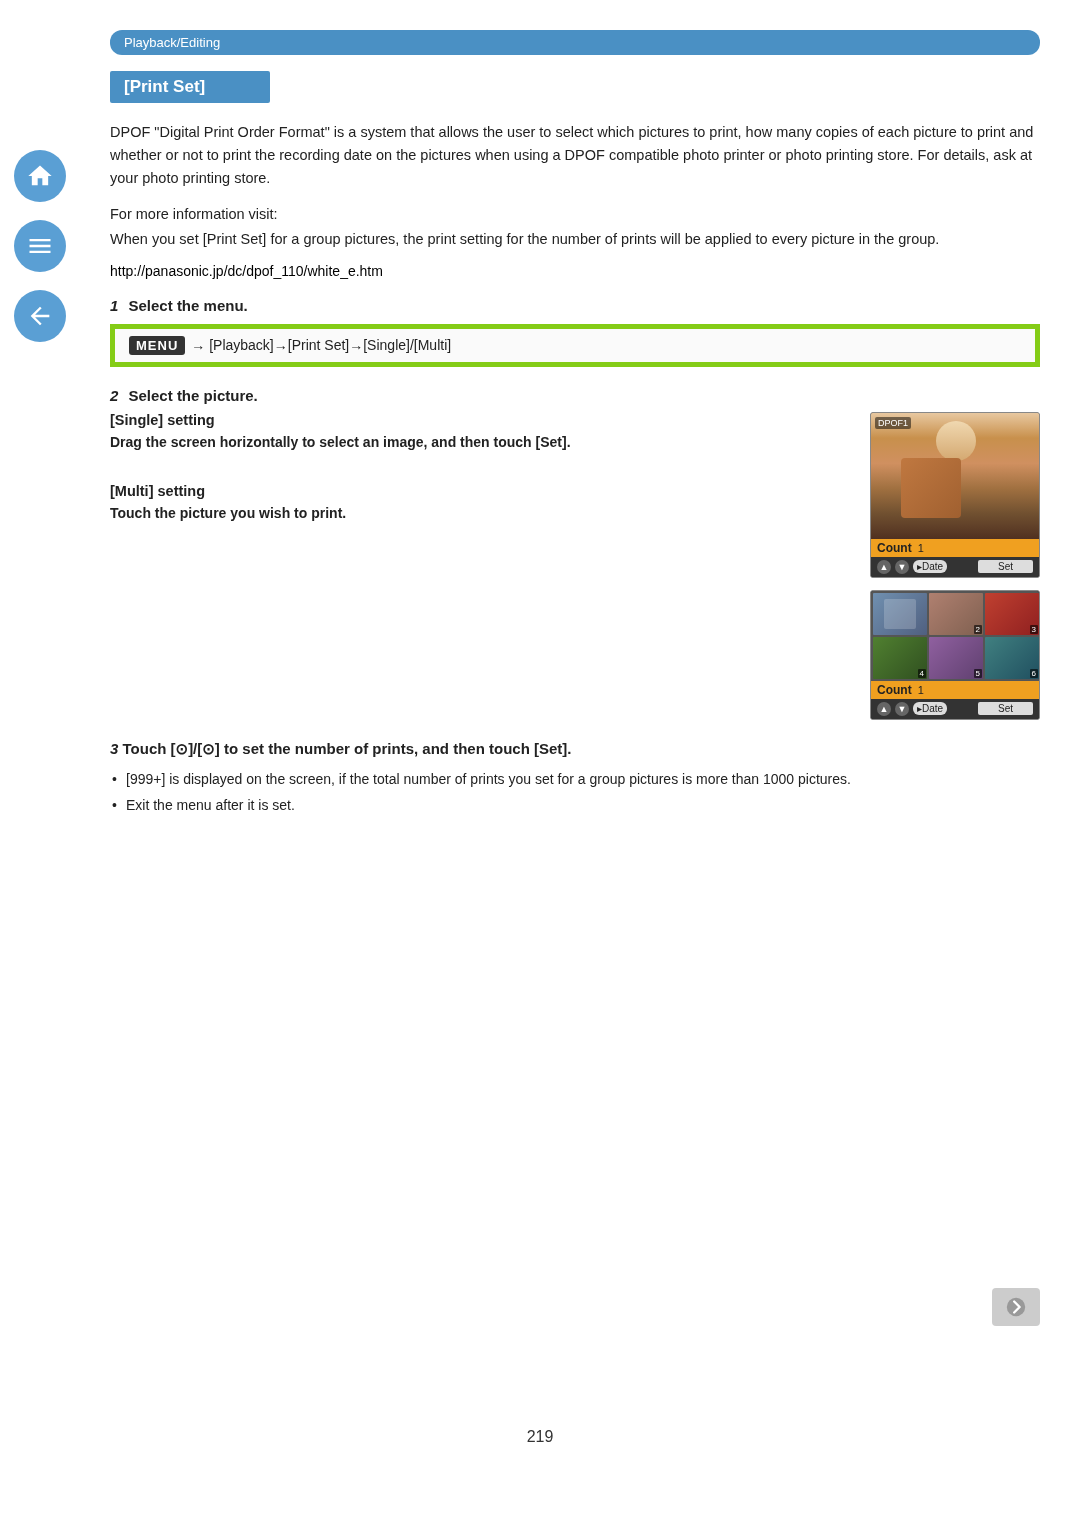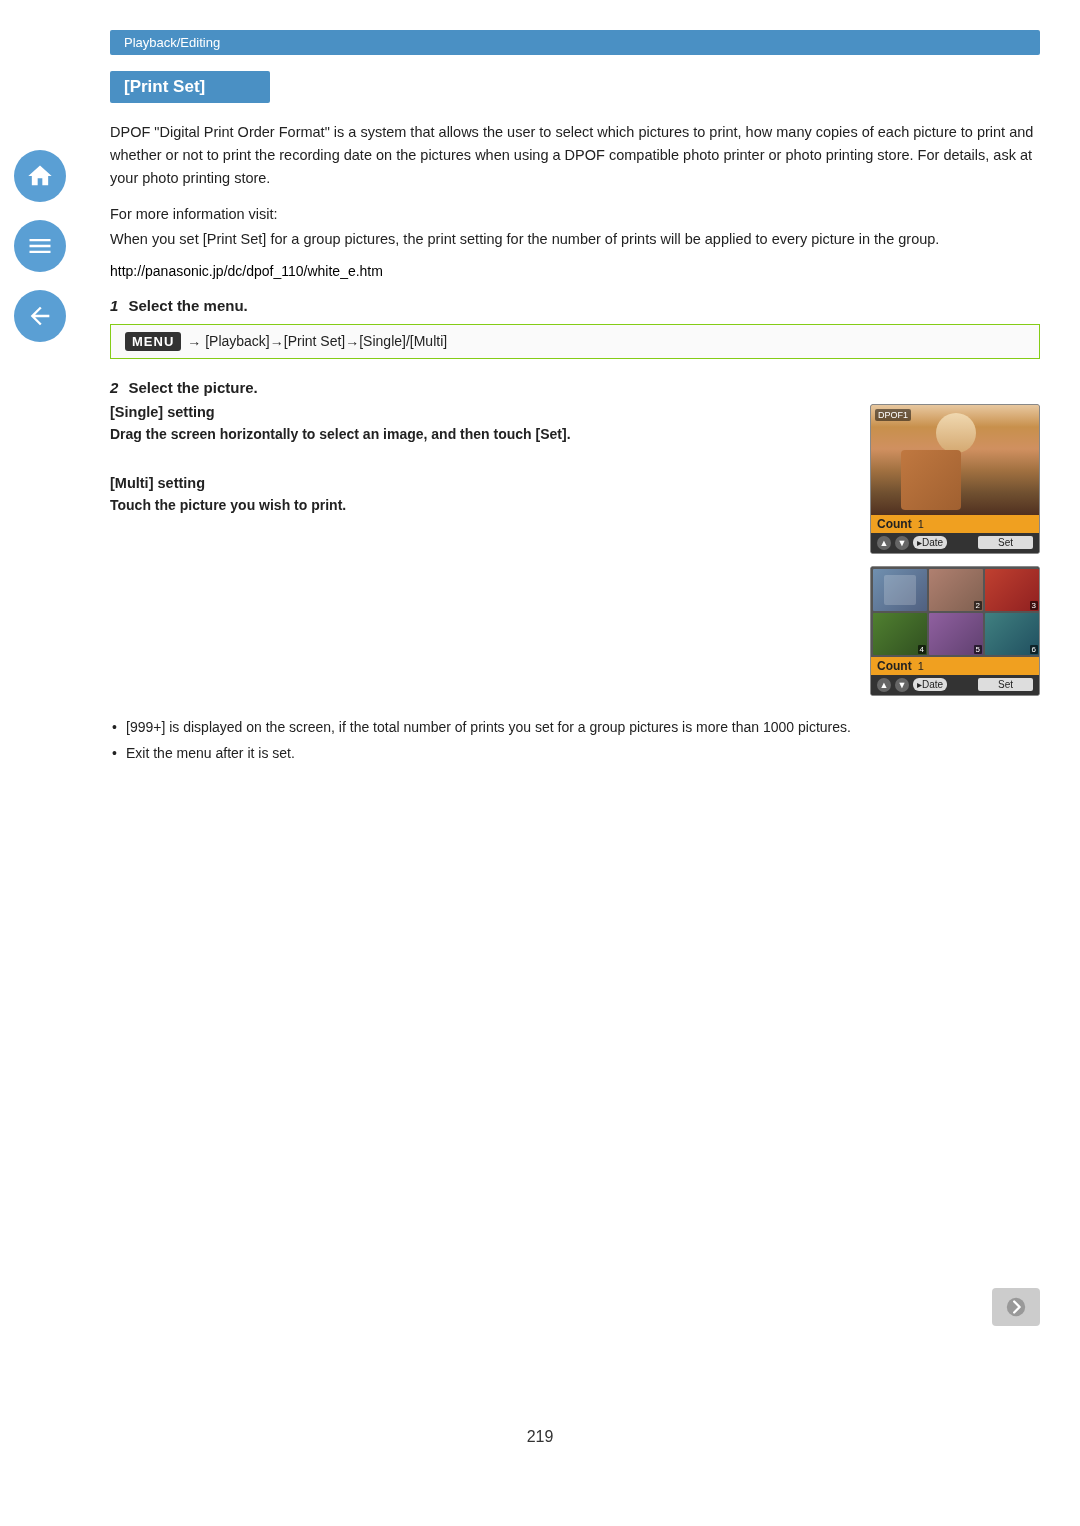--- a/index.html
+++ b/index.html
@@ -47,21 +47,21 @@
       padding: 30px 40px 60px 20px;
     }
 
     
     .breadcrumb-bar {
       background: #4a90c4;
       color: white;
       font-size: 13px;
       padding: 5px 14px;
       margin-bottom: 16px;
-      border-radius: 2px;
+      border-radius: 12px;
     }
 
     
     .section-title-bar {
       background: #4a90c4;
       color: white;
       font-size: 17px;
       font-weight: bold;
       padding: 6px 14px;
       margin-bottom: 18px;
@@ -94,21 +94,21 @@
       margin-right: 6px;
     }
     .step-title {
       font-weight: bold;
       font-size: 15px;
       display: inline;
     }
 
     
     .menu-path-box {
-      border: 1px solid #84cc16;
+      border: 5px solid #84cc16;
       padding: 7px 14px;
       margin: 10px 0 10px 0;
       font-size: 14px;
       display: flex;
       align-items: center;
       gap: 6px;
       background: #fafafa;
     }
     .menu-key {
       background: #333;
@@ -153,21 +153,21 @@
     .camera-ui-single {
       width: 170px;
       border: 1px solid #888;
       background: #222;
       border-radius: 3px;
       overflow: hidden;
       position: relative;
     }
     .camera-preview-single {
       width: 170px;
-      height: 110px;
+      height: 126px;
       background: linear-gradient(135deg, #c8a882 0%, #b07850 30%, #e8c8a8 60%, #d0a880 100%);
       position: relative;
       display: flex;
       align-items: center;
       justify-content: center;
     }
     .dpof-badge {
       position: absolute;
       top: 4px;
       left: 4px;
@@ -458,20 +458,24 @@
             <span class="date-btn">▸Date</span>
             <span class="set-btn">Set</span>
           </div>
         </div>
       </div>
     </div>
   </div>
 
   
   <div class="step">
+    <p class="step3-title">
+      <span class="italic-num">3</span>
+      <span>  Touch [⊙]/[⊙] to set the number of prints, and then touch [Set].</span>
+    </p>
     <ul class="bullet-list">
       <li>[999+] is displayed on the screen, if the total number of prints you set for a group pictures is more than 1000 pictures.</li>
       <li>Exit the menu after it is set.</li>
     </ul>
   </div>
 
 </div>
 
 <div class="next-arrow">
   <svg viewBox="0 0 24 24">

